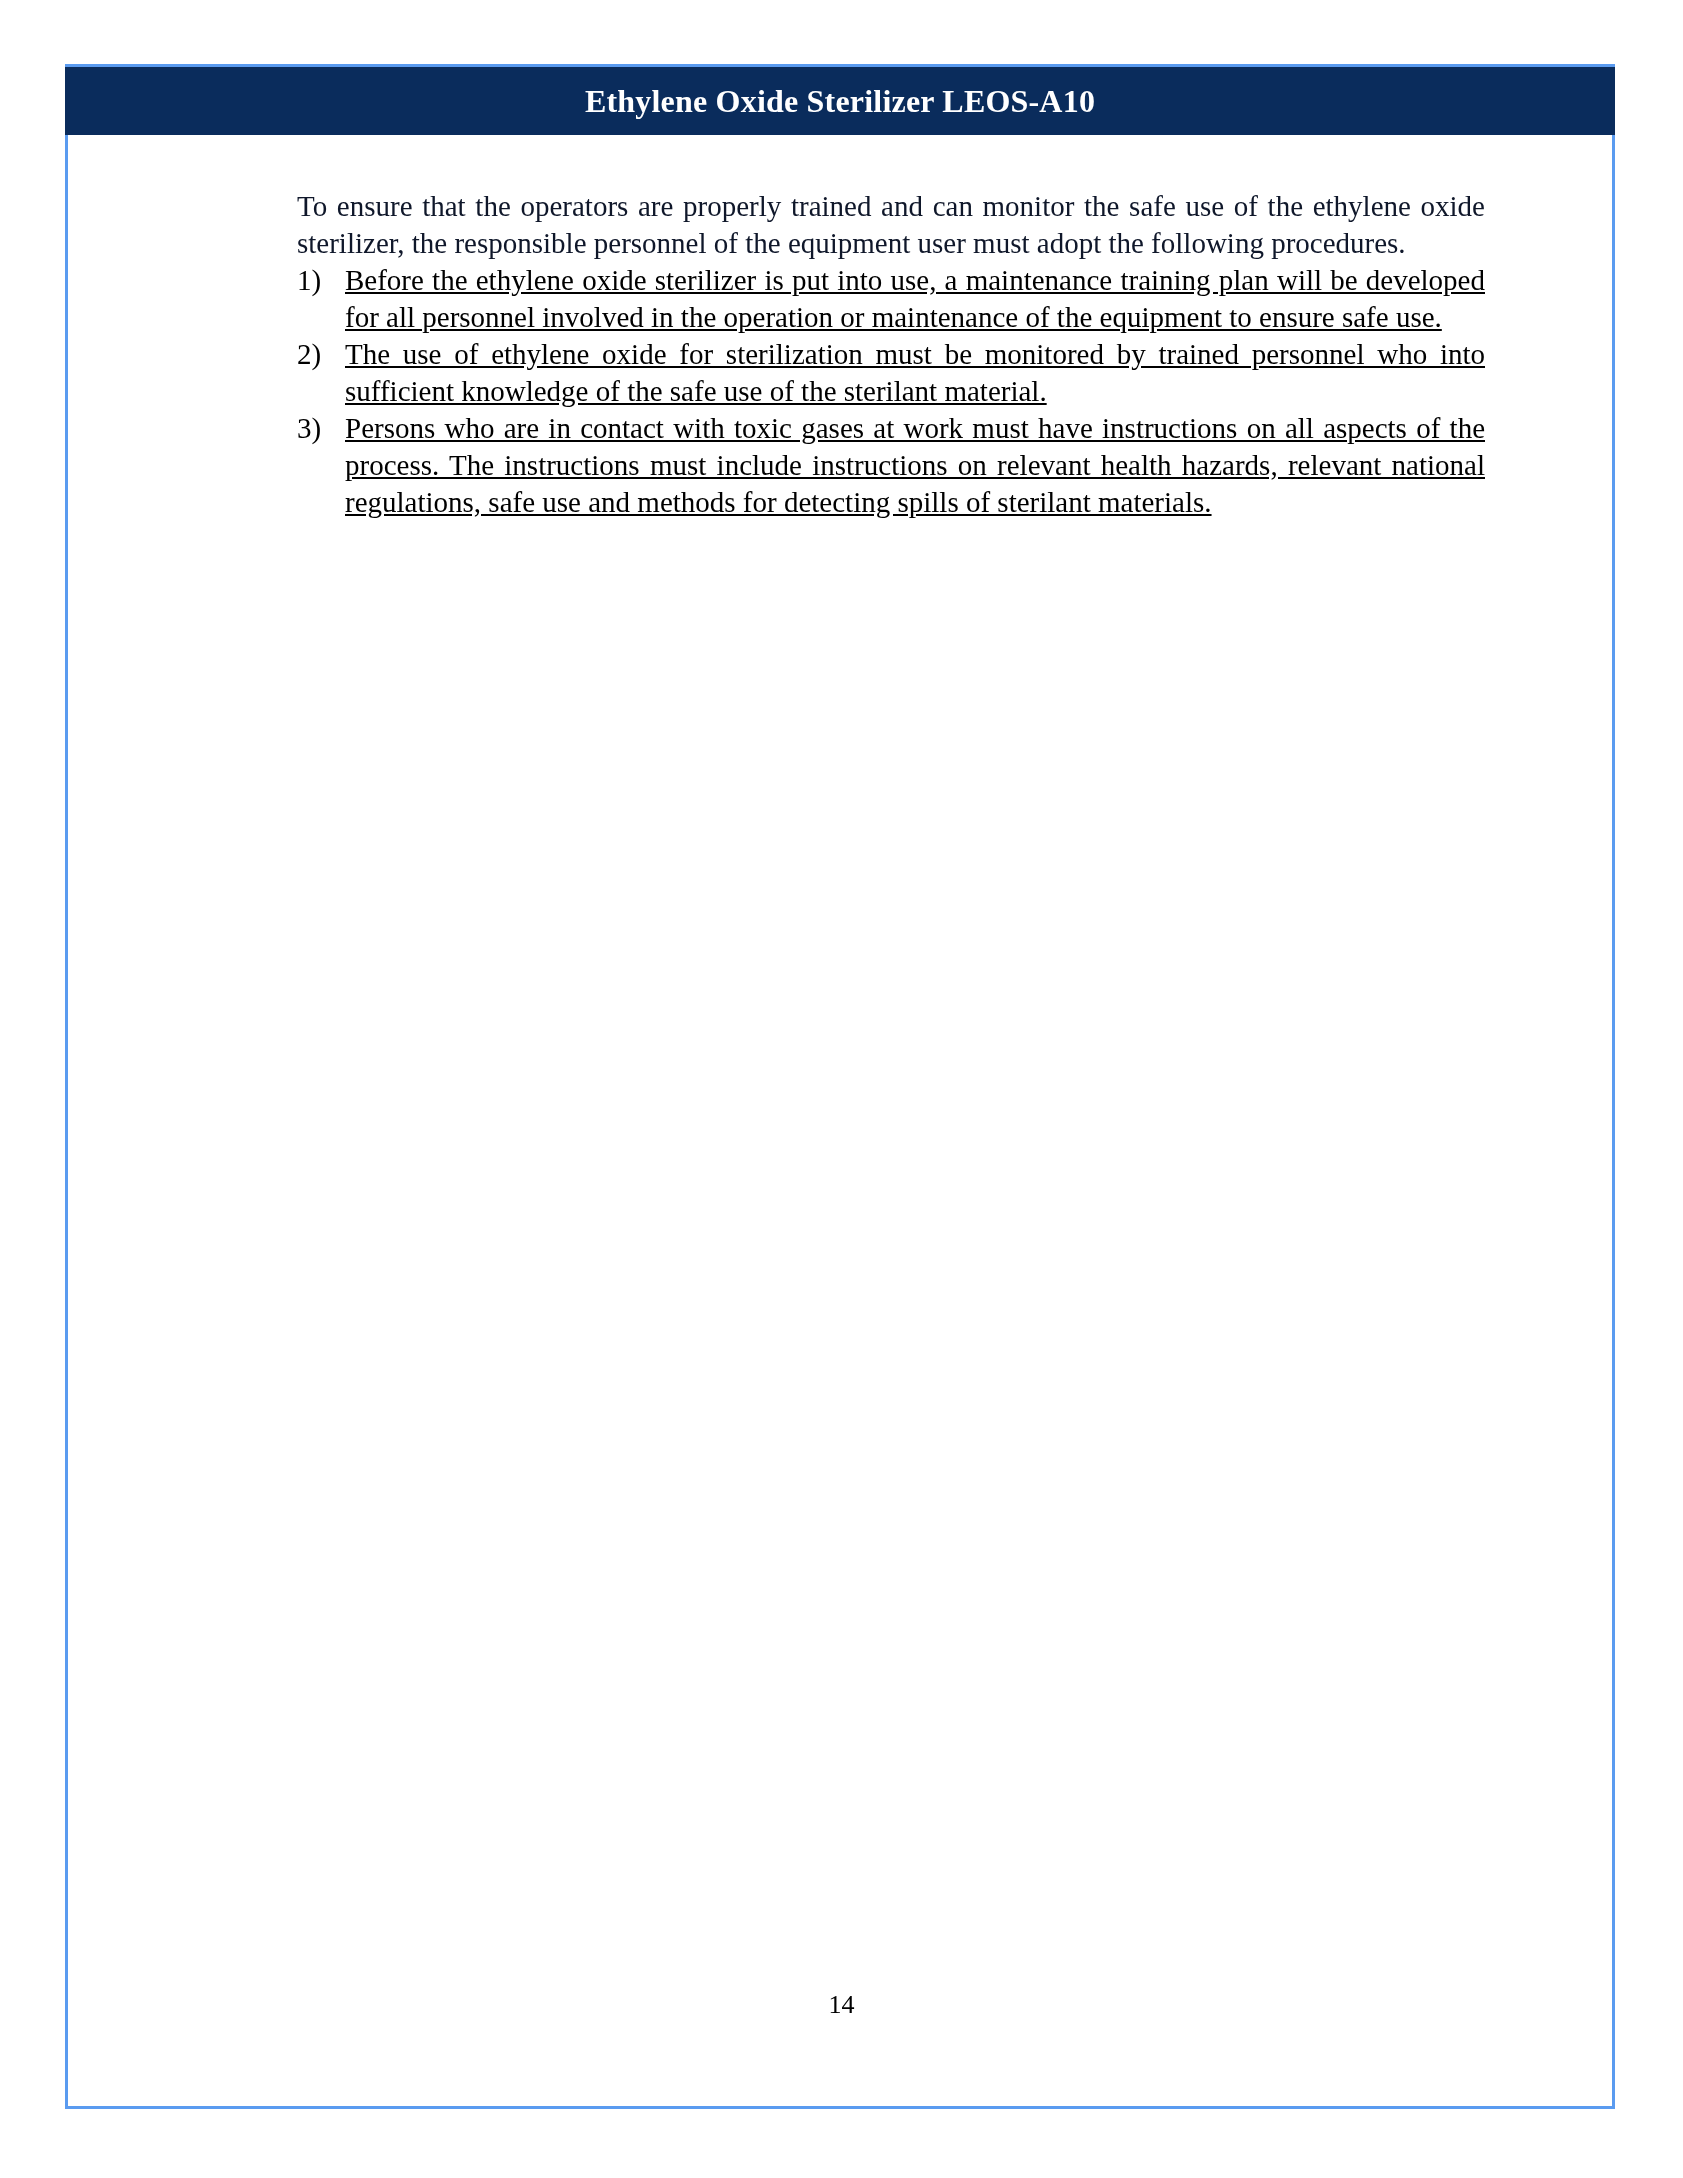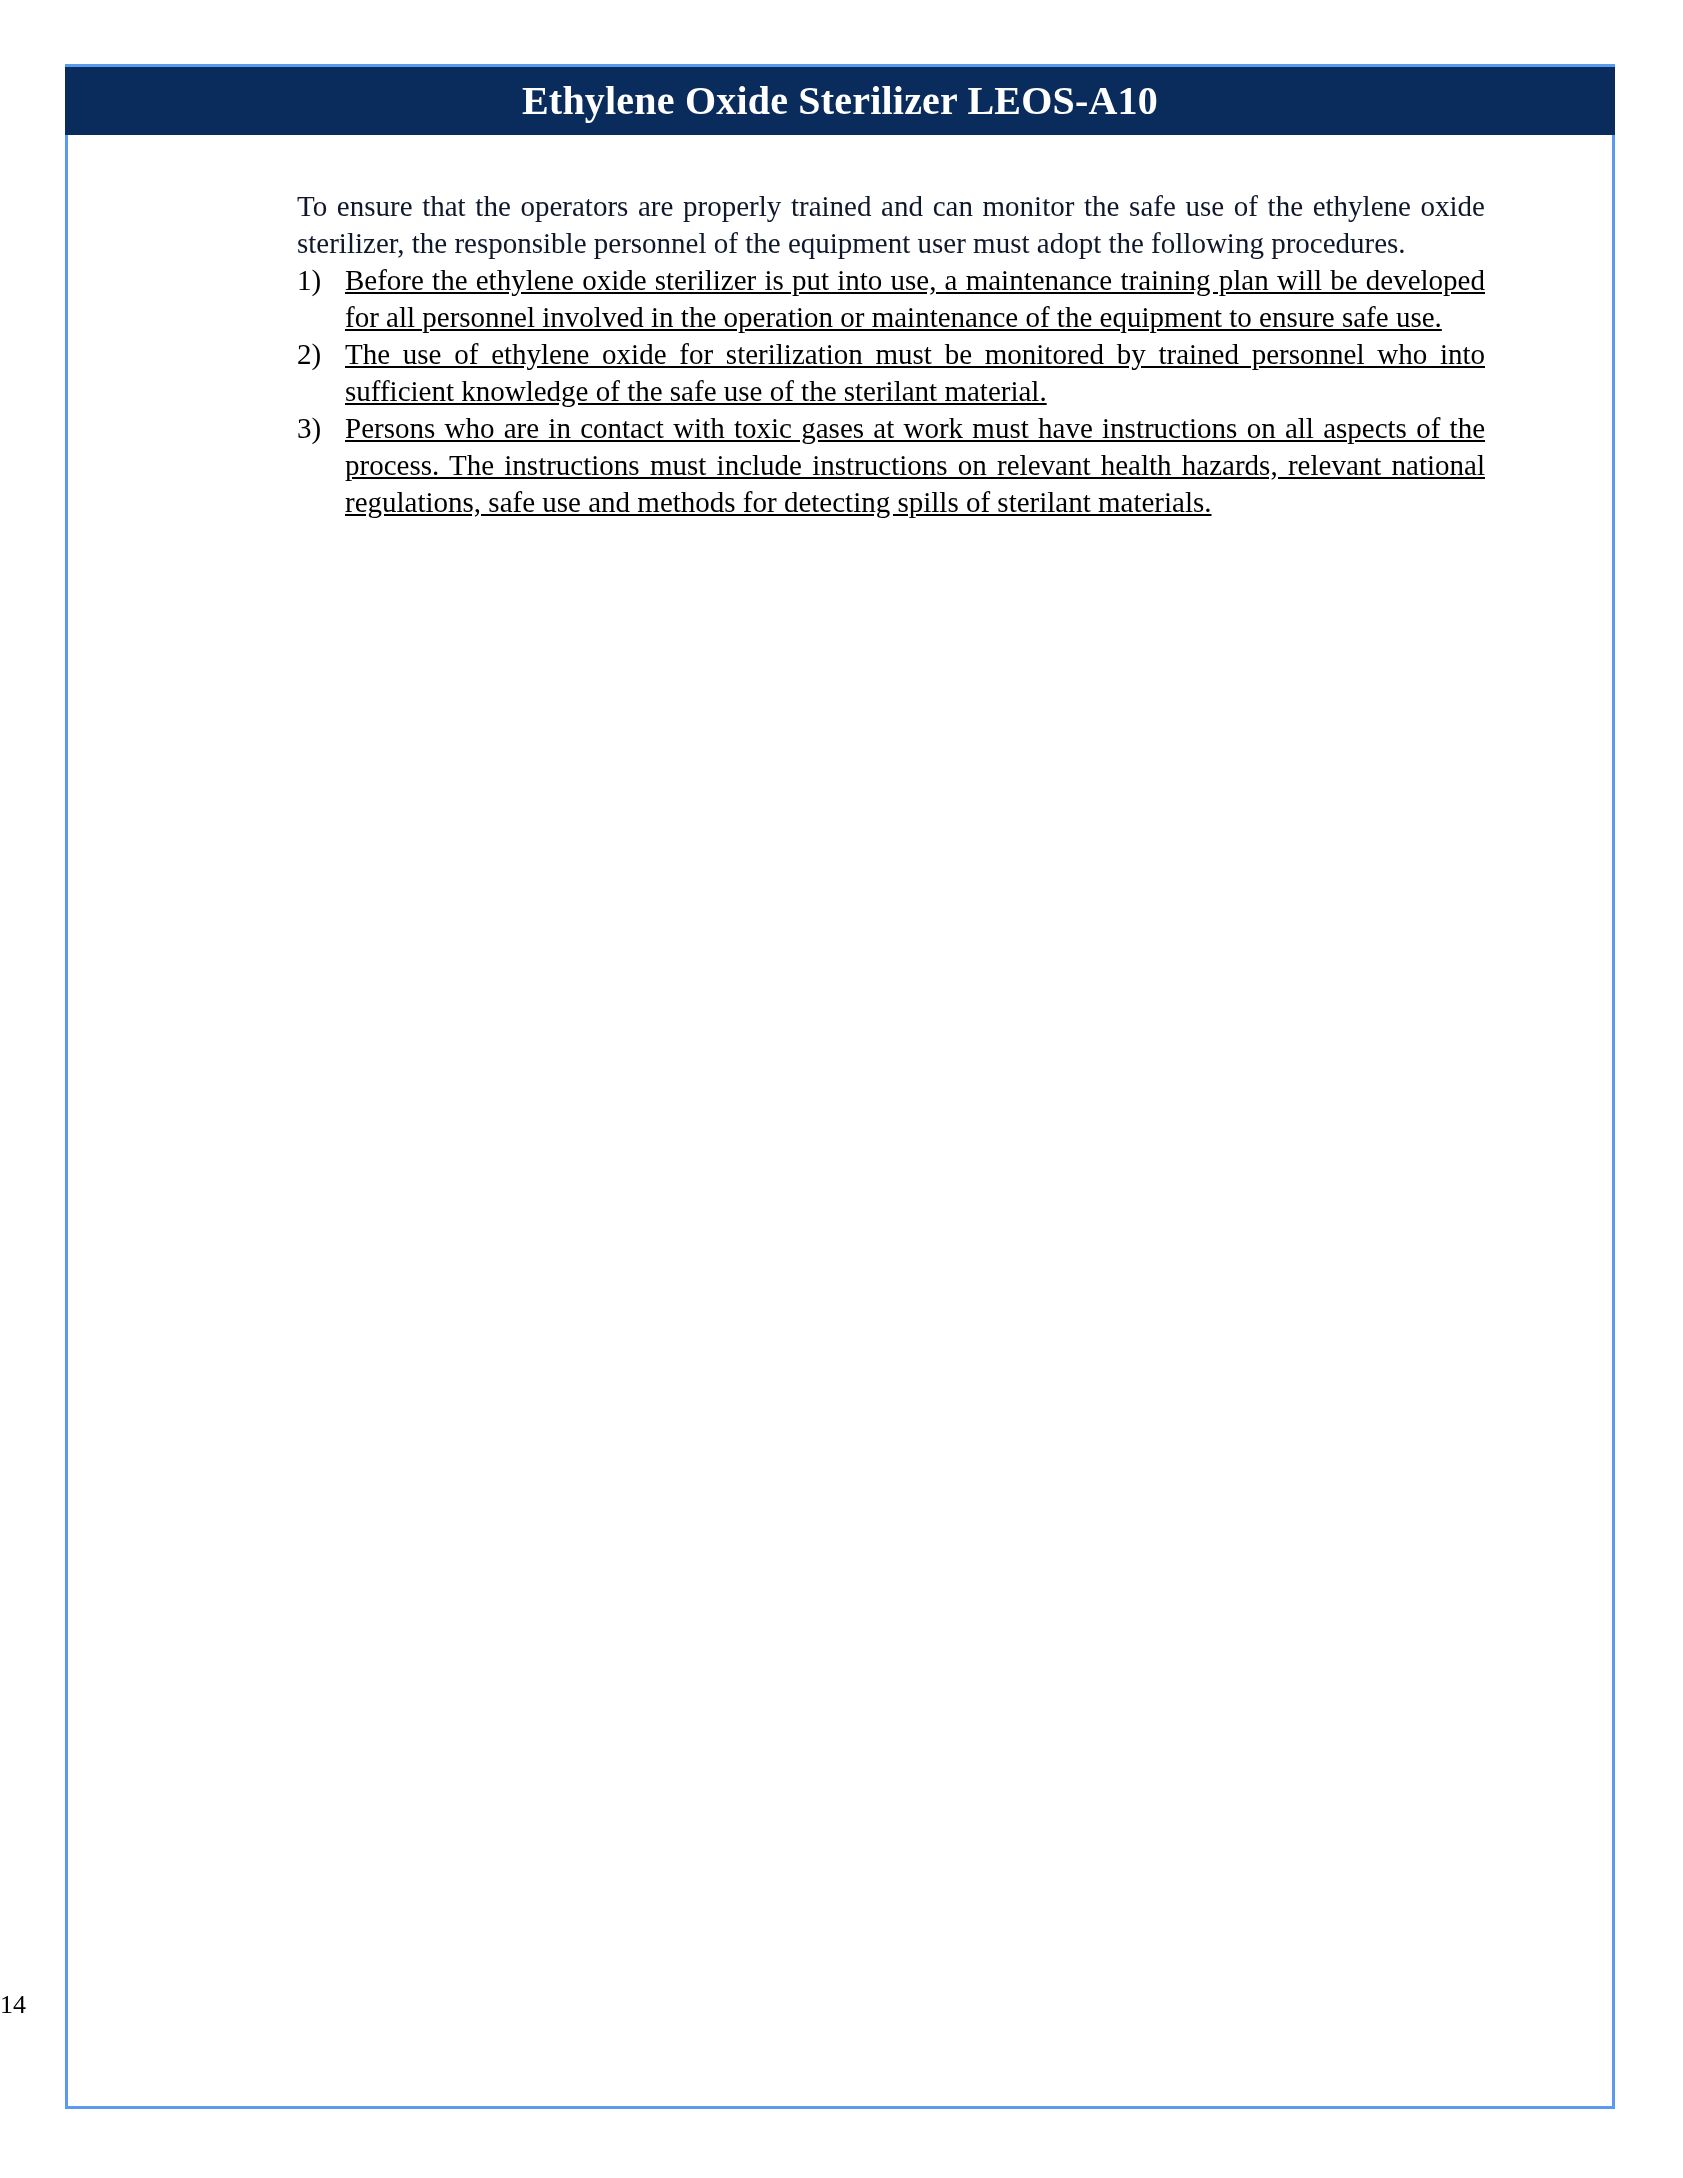--- a/index.html
+++ b/index.html
@@ -55,21 +55,21 @@
     left: 0;
     top: 0;
     right: 0;
     height: 3px;
     background: #5a9bf0;
   }
   .header-title {
     color: #ffffff;
     font-family: "Liberation Serif", "DejaVu Serif", serif;
     font-weight: bold;
-    font-size: 40px;
+    font-size: 32px;
     letter-spacing: 0.2px;
     line-height: 1;
     margin-top: 2px;
   }
 
   
   .content {
     position: absolute;
     left: 297px;
     top: 188px;
@@ -112,21 +112,21 @@
     display: block;
     text-decoration: underline;
   }
 
   
   .page-number {
     position: absolute;
     left: 0;
     top: 1990px;
     width: 1683px;
-    text-align: left;
+    text-align: center;
     font-size: 26px;
     line-height: 30px;
     color: #000000;
     font-family: "Liberation Serif", "DejaVu Serif", serif;
   }
 </style>
 </head>
 <body>
 
 <div class="page">

